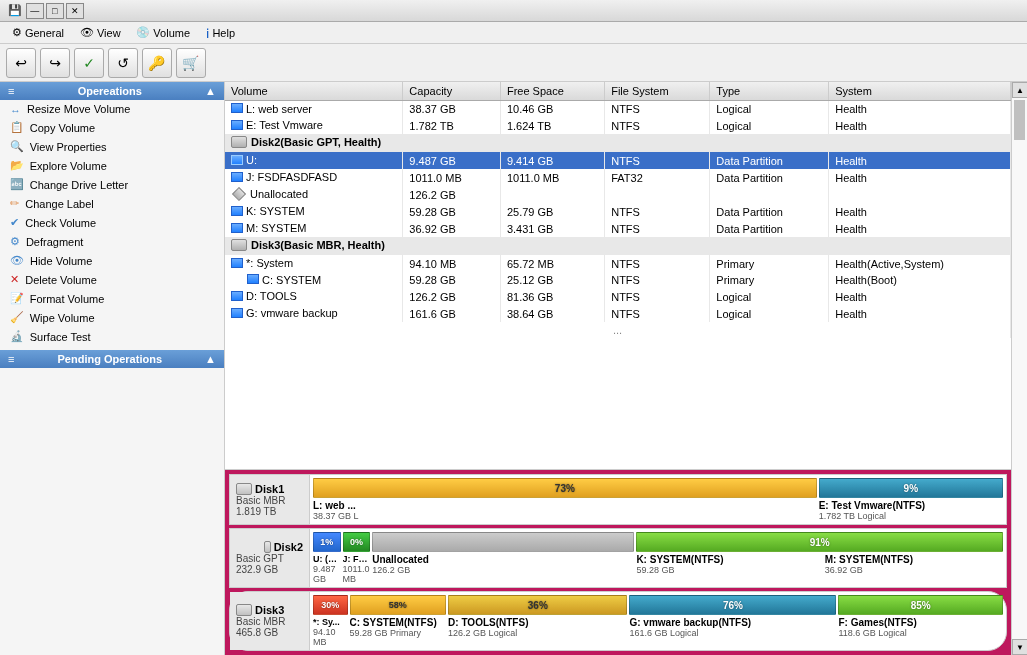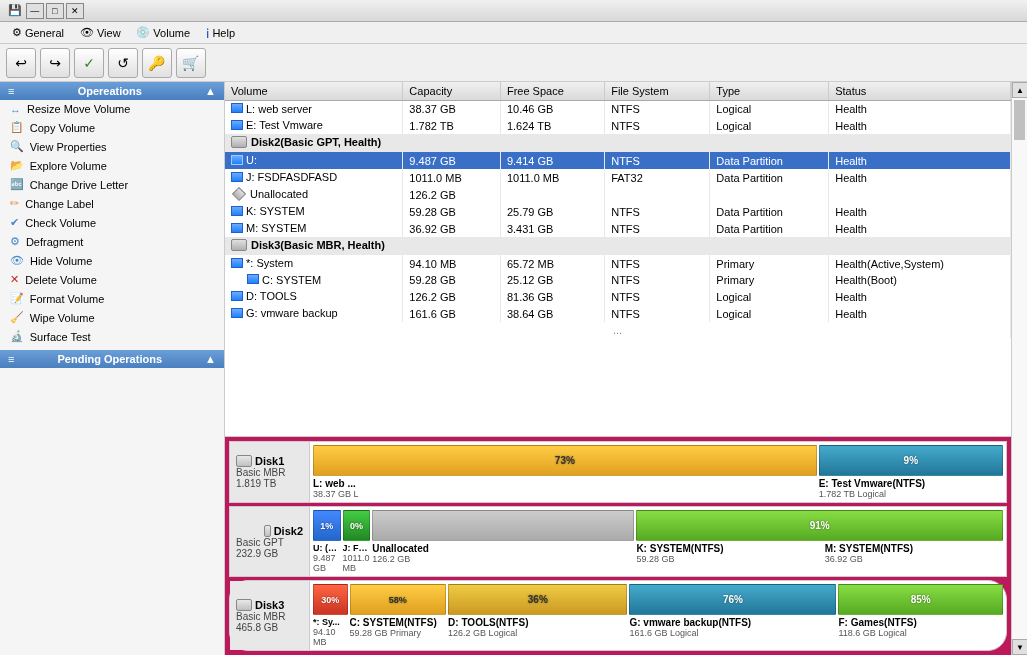--- a/index.html
+++ b/index.html
@@ -40,21 +40,21 @@
     tr.group-header td { background: #e8e8e8; font-weight: bold; padding: 2px 6px; }
     tr.selected td { background: #3a6fc8; color: white; }
     
     
     .disk-viz-area { background: #be185d; overflow-y: auto; max-height: 220px; }
     
     .disk-row { display: flex; align-items: stretch; margin: 4px 4px 0 4px; background: white; border: 1px solid #ccc; }
     .disk-label { width: 80px; min-width: 80px; background: #e8e8e8; border-right: 1px solid #ccc; padding: 4px 6px; display: flex; flex-direction: column; justify-content: center; }
     
     .disk-parts { flex: 1; display: flex; flex-direction: column; padding: 3px; }
-    .parts-bar { display: flex; height: 31px; gap: 2px; align-items: stretch; }
+    .parts-bar { display: flex; height: 20px; gap: 2px; align-items: stretch; }
     .parts-labels { display: flex; gap: 2px; padding-top: 2px; justify-content: flex-end; }
     
     .part-seg { display: flex; align-items: center; justify-content: center; font-size: 10px; font-weight: bold; color: white; text-shadow: 0 0 2px rgba(0,0,0,0.5); border: 1px solid rgba(0,0,0,0.2); border-radius: 1px; overflow: hidden; white-space: nowrap; }
     .part-seg-orange { background: linear-gradient(to bottom, #ffcc44, #e0a020); color: #333; }
     .part-seg-blue { background: linear-gradient(to bottom, #4488ff, #2266cc); }
     .part-seg-green { background: linear-gradient(to bottom, #44cc44, #228822); }
     .part-seg-lightgreen { background: linear-gradient(to bottom, #88dd44, #55aa22); }
     .part-seg-teal { background: linear-gradient(to bottom, #44aacc, #227799); }
     .part-seg-yellow { background: linear-gradient(to bottom, #eecc44, #cc9922); color: #333; }
     .part-seg-gray { background: linear-gradient(to bottom, #cccccc, #aaaaaa); color: #333; }
@@ -194,21 +194,21 @@
 
     <div class="table-area">
       <table>
         <thead>
           <tr>
             <th>Volume</th>
             <th>Capacity</th>
             <th>Free Space</th>
             <th>File System</th>
             <th>Type</th>
-            <th>Status</th>
+            <th>System</th>
           </tr>
         </thead>
         <tbody>
 
           <tr class="data-row">
             <td><span style="display:inline-flex;align-items:flex-start;gap:3px;"><span style="width:12px;height:10px;background:linear-gradient(to bottom,#6aadff,#2080ff);border:1px solid #2060cc;display:inline-block;"></span>L: web server</span></td>
             <td>38.37 GB</td>
             <td>10.46 GB</td>
             <td>NTFS</td>
             <td>Logical</td>

